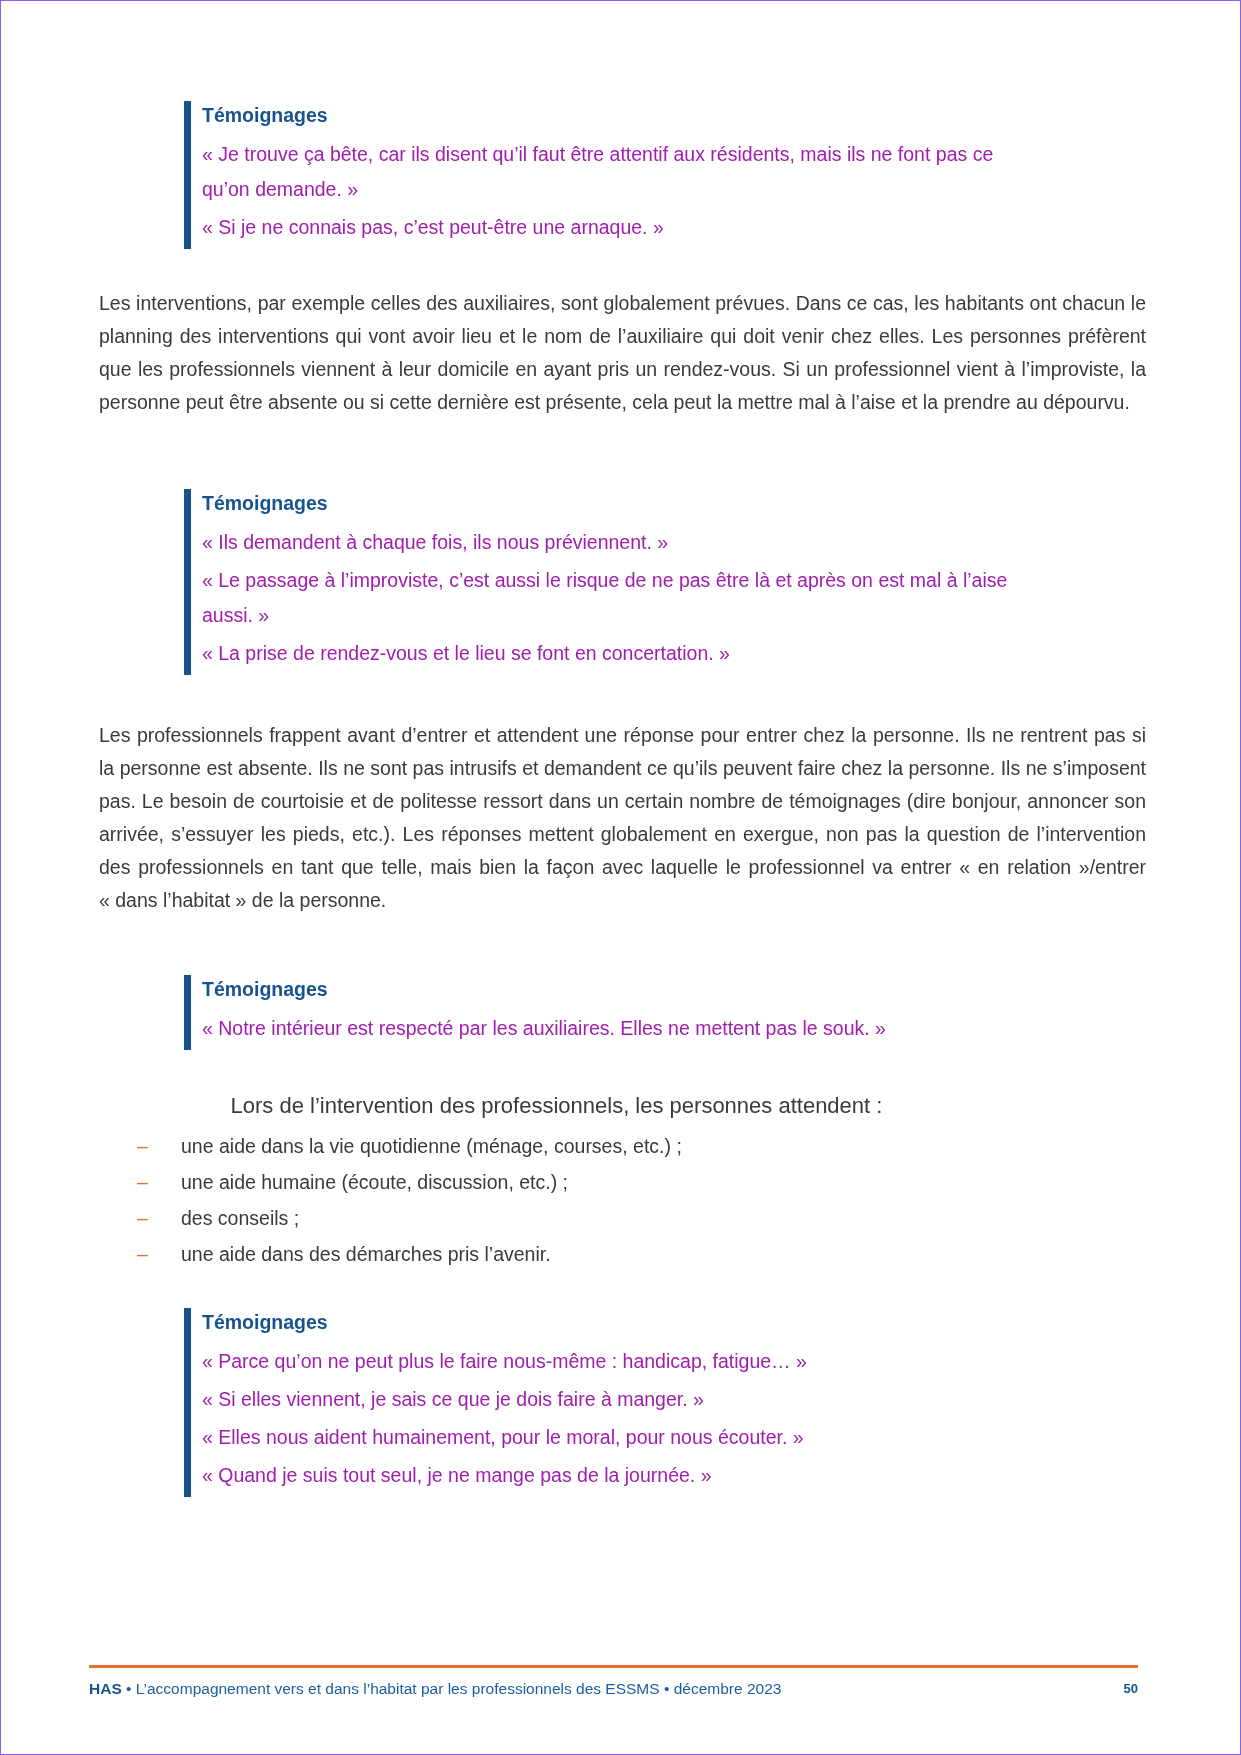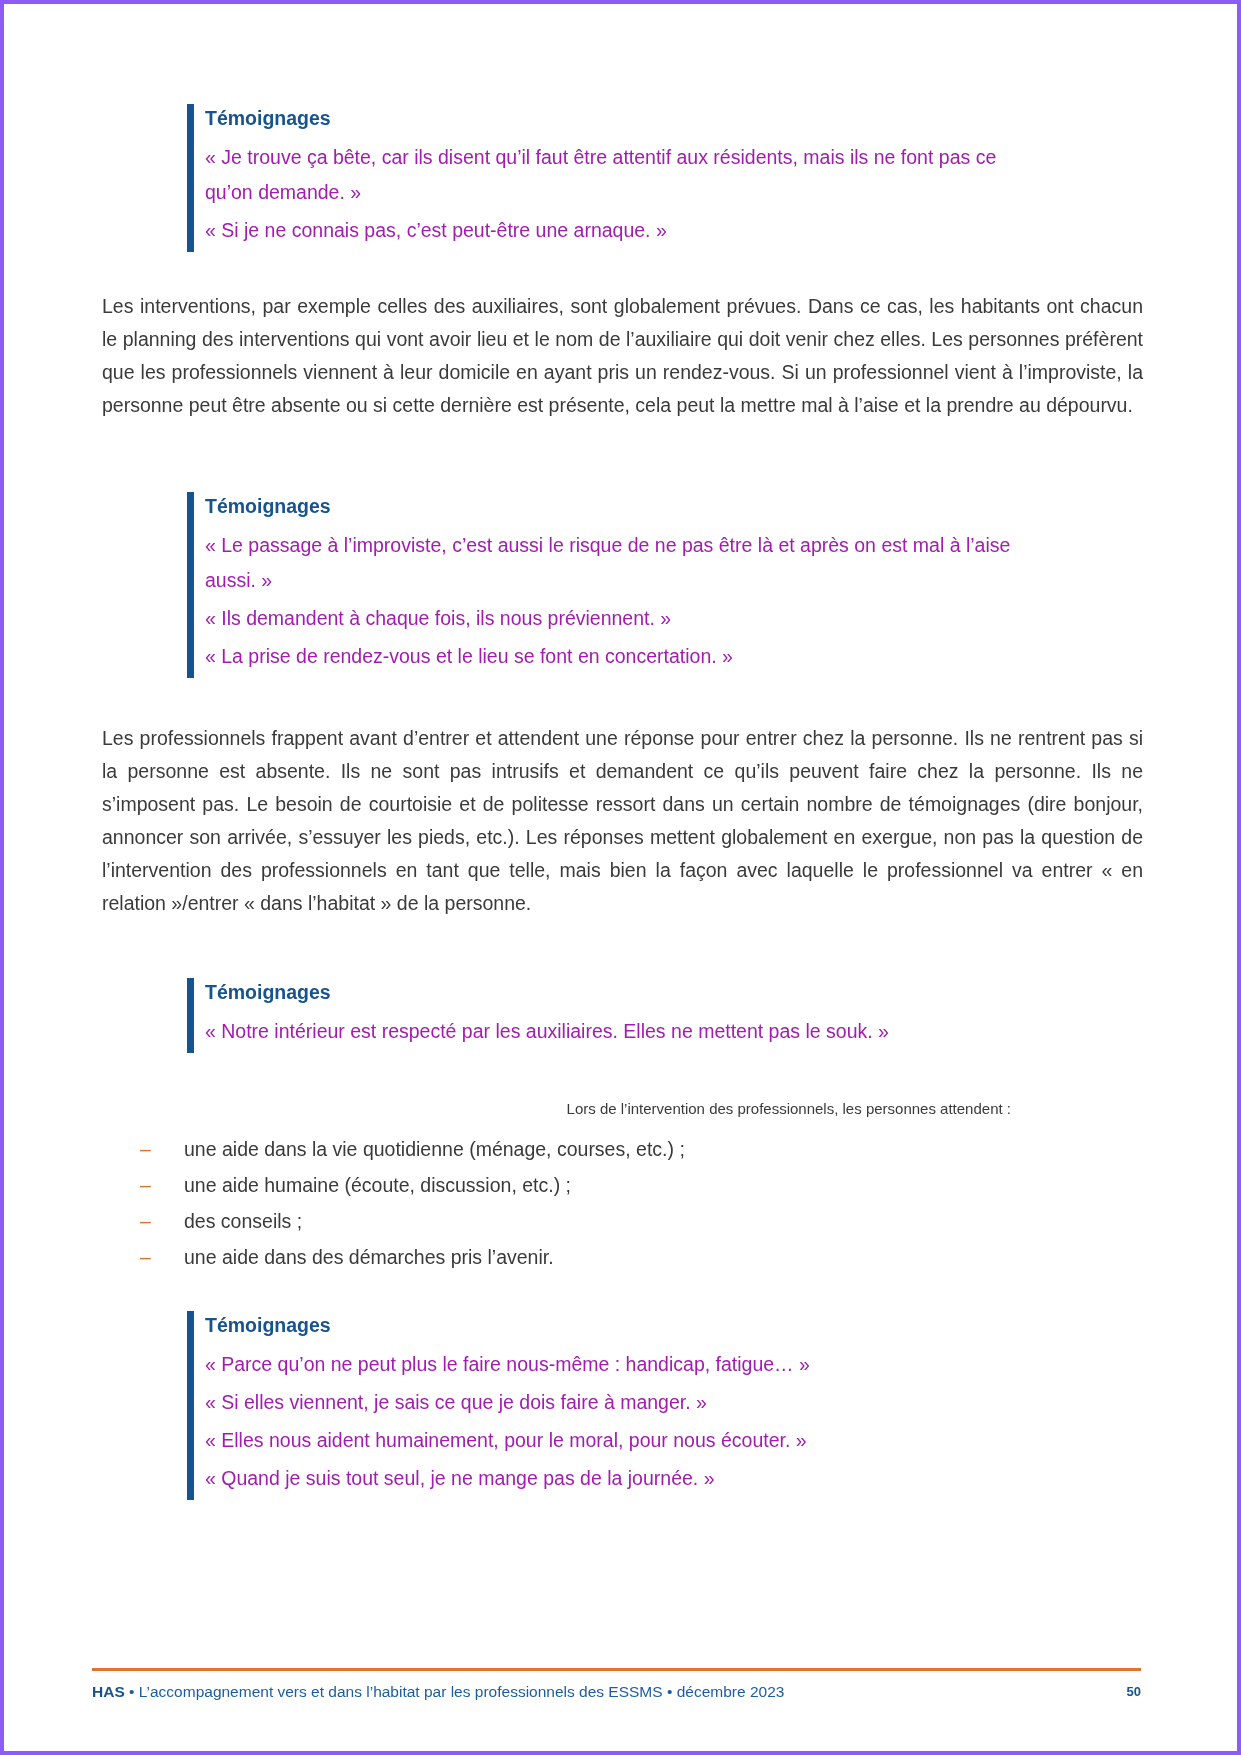--- a/index.html
+++ b/index.html
@@ -4,21 +4,21 @@
 <style>
   html,body { margin:0; padding:0; background:#ffffff; }
   .page {
     position:relative;
     width:1241px; height:1755px;
     background:#ffffff;
     font-family:"Liberation Sans", sans-serif;
     color:#3a3a3a;
     overflow:hidden;
     box-sizing:border-box;
-    border:4px solid #8b5cf6;
+    border:1px solid #8b5cf6;
   }
   
   .testimonial {
     margin-left:183px; margin-right:226px;
     border-left:7px solid #17538f;
     padding:2px 0 4px 11px;
   }
   .t-title {
     font-size:19.5px; font-weight:bold; color:#17538f;
     line-height:24px; margin:0 0 10px 0;
@@ -39,22 +39,22 @@
   
   .b1 { margin-top:100px; }
   .p1 { margin-top:38px; }
   .b2 { margin-top:70px; }
   .p2 { margin-top:44px; }
   .b3 { margin-top:58px; }
   .list-wrap { margin-top:44px; }
   .b4 { margin-top:36px; }
   
   .list-intro {
-    font-size:15px; line-height:24px;
-    margin:0 226px 0 98px; text-align:right;
+    font-size:22px; line-height:24px;
+    margin:0 226px 0 98px; text-align:center;
   }
   .list-items { margin-top:10px; }
   .list-item {
     display:flex; align-items:flex-start;
     margin:0 226px 0 136px;
     font-size:19.5px; line-height:36px;
   }
   .li-dash { flex:0 0 44px; color:#d9742e; }
   .li-text { flex:1 1 auto; color:#3a3a3a; }
   
@@ -78,22 +78,22 @@
   <section class="testimonial b1">
     <h3 class="t-title">Témoignages</h3>
     <p class="quote">«&nbsp;Je trouve ça bête, car ils disent qu’il faut être attentif aux résidents, mais ils ne font pas ce qu’on demande.&nbsp;»</p>
     <p class="quote">«&nbsp;Si je ne connais pas, c’est peut-être une arnaque.&nbsp;»</p>
   </section>
 
   <p class="bodytext p1">Les interventions, par exemple celles des auxiliaires, sont globalement prévues. Dans ce cas, les ha­bitants ont chacun le planning des interventions qui vont avoir lieu et le nom de l’auxiliaire qui doit venir chez elles. Les personnes préfèrent que les professionnels viennent à leur domicile en ayant pris un rendez-vous. Si un professionnel vient à l’improviste, la personne peut être absente ou si cette dernière est présente, cela peut la mettre mal à l’aise et la prendre au dépourvu.</p>
 
   <section class="testimonial b2">
     <h3 class="t-title">Témoignages</h3>
+    <p class="quote">«&nbsp;Ils demandent à chaque fois, ils nous préviennent.&nbsp;»</p>
     <p class="quote">«&nbsp;Le passage à l’improviste, c’est aussi le risque de ne pas être là et après on est mal à l’aise aussi.&nbsp;»</p>
-    <p class="quote">«&nbsp;Ils demandent à chaque fois, ils nous préviennent.&nbsp;»</p>
     <p class="quote">«&nbsp;La prise de rendez-vous et le lieu se font en concertation.&nbsp;»</p>
   </section>
 
   <p class="bodytext p2">Les professionnels frappent avant d’entrer et attendent une réponse pour entrer chez la personne. Ils ne rentrent pas si la personne est absente. Ils ne sont pas intrusifs et demandent ce qu’ils peuvent faire chez la personne. Ils ne s’imposent pas. Le besoin de courtoisie et de politesse ressort dans un certain nombre de témoignages (dire bonjour, annoncer son arrivée, s’essuyer les pieds, etc.). Les réponses mettent globalement en exergue, non pas la question de l’intervention des professionnels en tant que telle, mais bien la façon avec laquelle le professionnel va entrer «&nbsp;en relation&nbsp;»/entrer «&nbsp;dans l’habitat&nbsp;» de la personne.</p>
 
   <section class="testimonial b3">
     <h3 class="t-title">Témoignages</h3>
     <p class="quote">«&nbsp;Notre intérieur est respecté par les auxiliaires. Elles ne mettent pas le souk.&nbsp;»</p>
   </section>
 

